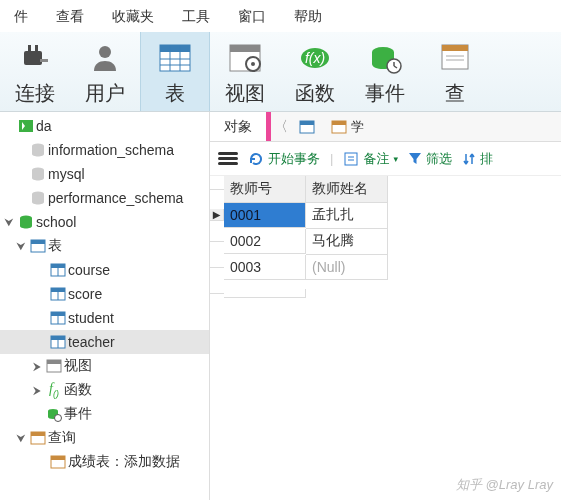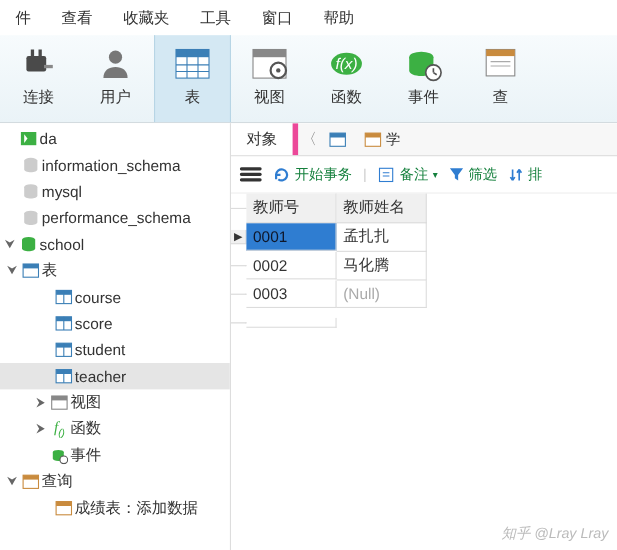--- a/index.html
+++ b/index.html
@@ -5,31 +5,31 @@
 * { box-sizing: border-box; margin: 0; padding: 0; font-family: "Microsoft YaHei", Arial, sans-serif; }
 body { width: 561px; height: 500px; background: #fff; overflow: hidden; font-size: 13px; color: #333; }
 
 .menubar { display: flex; padding: 4px 0 2px 0; background: #fff; }
 .menubar span { padding: 4px 14px; font-size: 14px; }
 
 .ribbon { background: linear-gradient(#f7fbfd,#eaf3f7); border-bottom: 1px solid #cfd8dc; display: flex; height: 80px; }
 .rbtn { width: 70px; text-align: center; padding-top: 6px; cursor: pointer; position: relative; }
 .rbtn.active { background: #d4e8f3; border-left:1px solid #b7d5e5; border-right:1px solid #b7d5e5; }
 .rbtn .ic { height: 40px; display:flex; align-items:center; justify-content:center; }
-.rbtn .lab { font-size: 14px; margin-top:2px; }
+.rbtn .lab { font-size: 20px; margin-top:2px; }
 
 .main { display: flex; height: calc(100% - 110px); }
 .tree { width: 210px; border-right: 1px solid #ddd; background:#fff; padding-top:2px; overflow:hidden; }
 .tnode { display:flex; align-items:center; height:24px; white-space:nowrap; padding-right:4px;}
 .tnode .arrow { width:14px; text-align:center; color:#666; font-size:11px; }
 .tnode .ic { width:20px; display:flex; justify-content:center; align-items:center;}
 .tnode .tx { font-size:14px; }
 .tnode.sel { background:#e5e5e5; }
 .green{color:#3cb043;}
-.d0{padding-left:2px;} .d1{padding-left:4px;} .d2{padding-left:30px;} .d3{padding-left:48px;}
+.d0{padding-left:2px;} .d1{padding-left:14px;} .d2{padding-left:30px;} .d3{padding-left:48px;}
 
 .content { flex:1; background:#fff; overflow:hidden; }
 .tabs { display:flex; align-items:center; height:30px; border-bottom:1px solid #ddd; background:#f7f7f7; }
 .tab { padding:4px 14px; height:100%; display:flex; align-items:center; font-size:14px; border-right:5px solid #ec4899;}
 .tab.obj { background:#fff; }
 .tab2 { display:flex; align-items:center; gap:4px; padding:0 8px; height:100%; font-size:13px;}
 .navbtn { width:20px; text-align:center; color:#888; font-size:14px; }
 
 .tools { display:flex; align-items:center; height:34px; padding:0 8px; gap:10px; border-bottom:1px solid #eee; }
 .tbtn { display:flex; align-items:center; gap:4px; font-size:13px; color:#15803d; }

